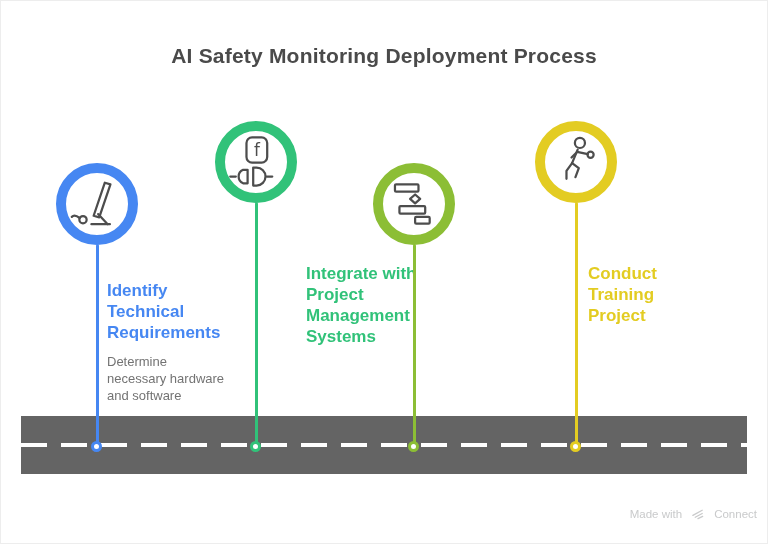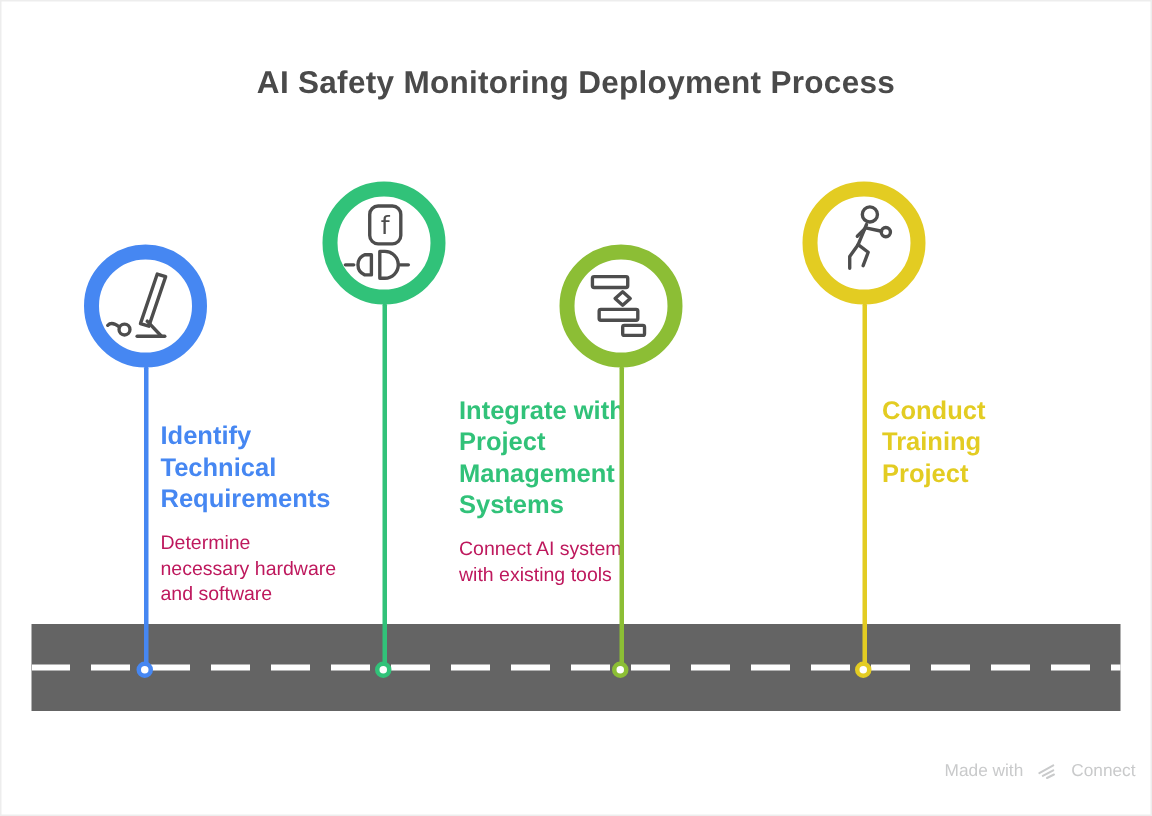--- a/index.html
+++ b/index.html
@@ -24,21 +24,21 @@
     position:absolute; width:5px; height:5px; background:#ffffff;
     border:3.5px solid var(--accent); border-radius:50%;
   }
   .text { position:absolute; width:138px; }
   .step-title {
     font-size:17px; font-weight:700; line-height:21px;
     color:var(--accent); white-space:pre-line;
   }
   .step-desc {
     margin-top:10px; font-size:13px; line-height:17px;
-    color:#be185d; white-space:pre-line;
+    color:#737373; white-space:pre-line;
   }
   .road { position:absolute; left:21px; top:416px; width:726px; height:58px; }
   .lane-line {
     position:absolute; left:0; right:0; top:27px; height:4px;
     background:repeating-linear-gradient(90deg,#ffffff 0 26px, transparent 26px 40px);
   }
   .footer {
     position:absolute; right:11px; top:507px; display:flex; align-items:center;
     gap:9px; font-size:11.5px; color:#C9CACB;
   }
@@ -88,22 +88,20 @@
         <path class="icon-stroke" d="M45 60 V92 H51 A16 16 0 0 0 51 60 Z"></path>
         <path class="icon-stroke" d="M69 76 H79"></path>
       </svg>
     </div>
     <div class="dot" style="left:250px; top:441px;"></div>
     <div class="text" style="left:280px; top:263px;margin-left:26px;">
       <div class="step-title">Integrate with
 Project
 Management
 Systems</div>
-      <div class="step-desc">Connect AI system
-with existing tools</div>
     </div>
   </div>
 
   <div class="step" style="--accent: #8CBE35;">
     <div class="stem" style="left:413px; top:244px; height:204px;"></div>
     <div class="circle" style="left:373px; top:163px;">
       <svg width="56" height="56" viewBox="0 0 100 100">
         <rect class="icon-stroke" x="16" y="15" width="42" height="13" rx="2"></rect>
         <path class="icon-stroke" d="M52 33 L61 41 L52 49 L43 41 Z"></path>
         <rect class="icon-stroke" x="24" y="54" width="46" height="13" rx="2"></rect>

